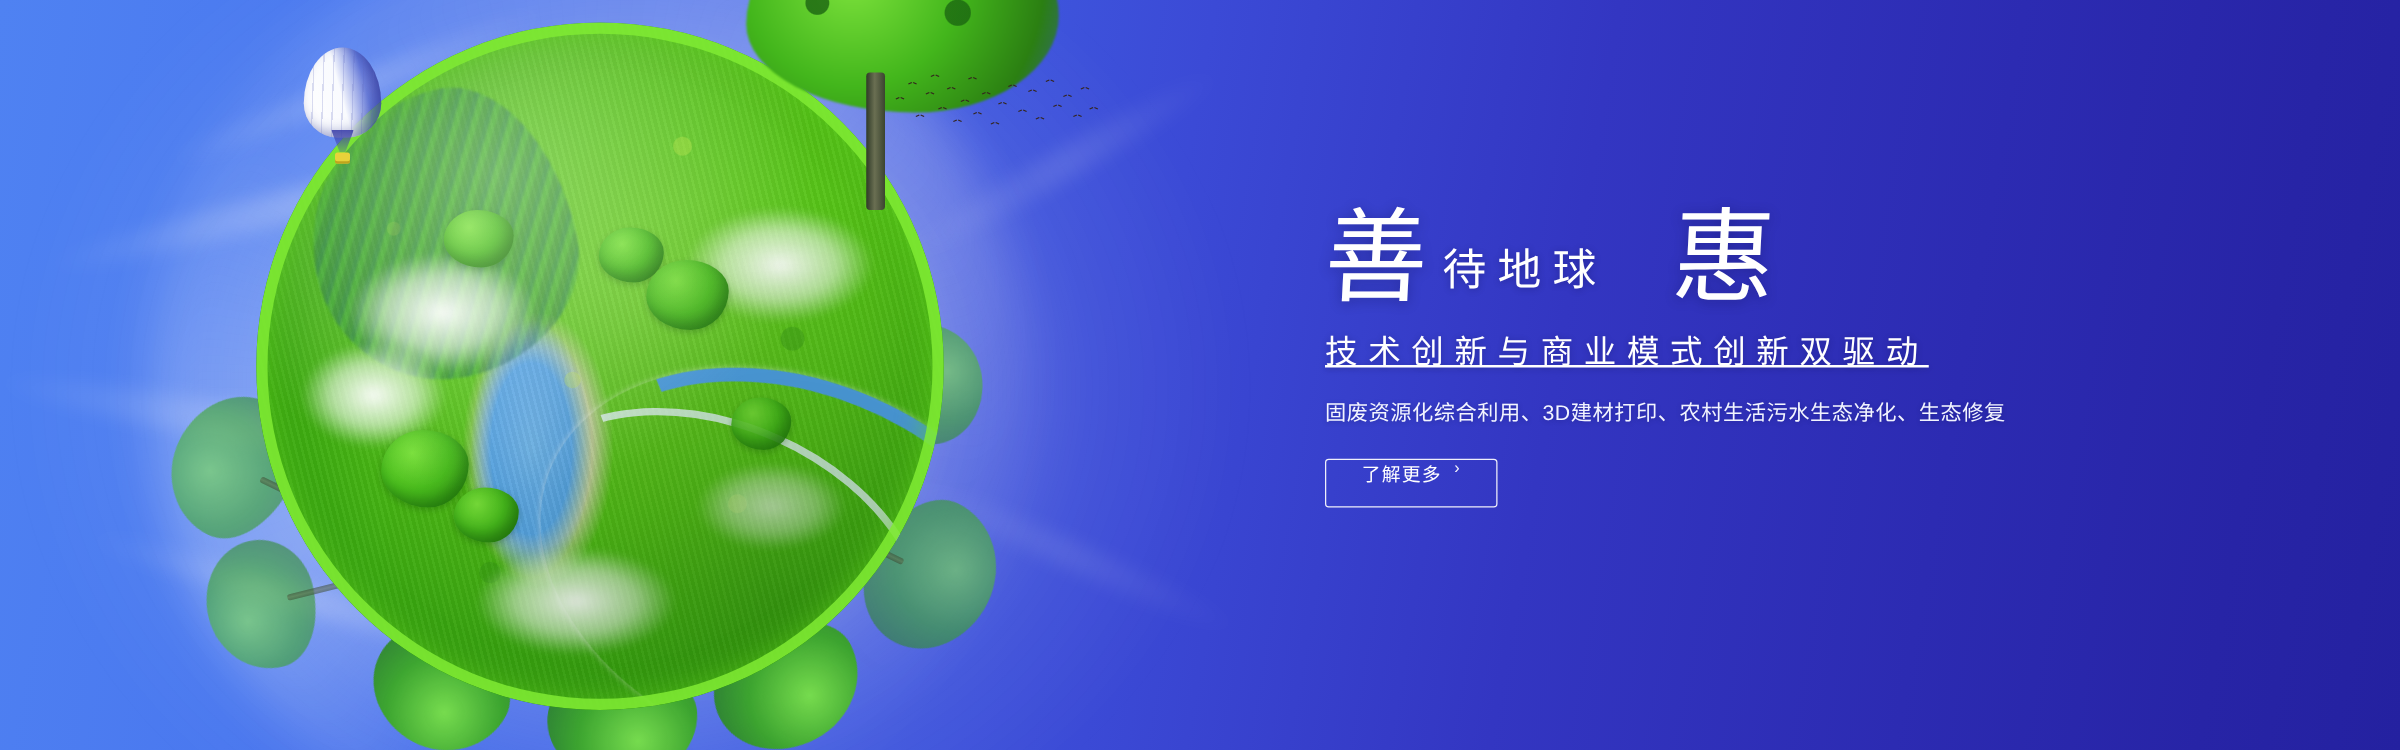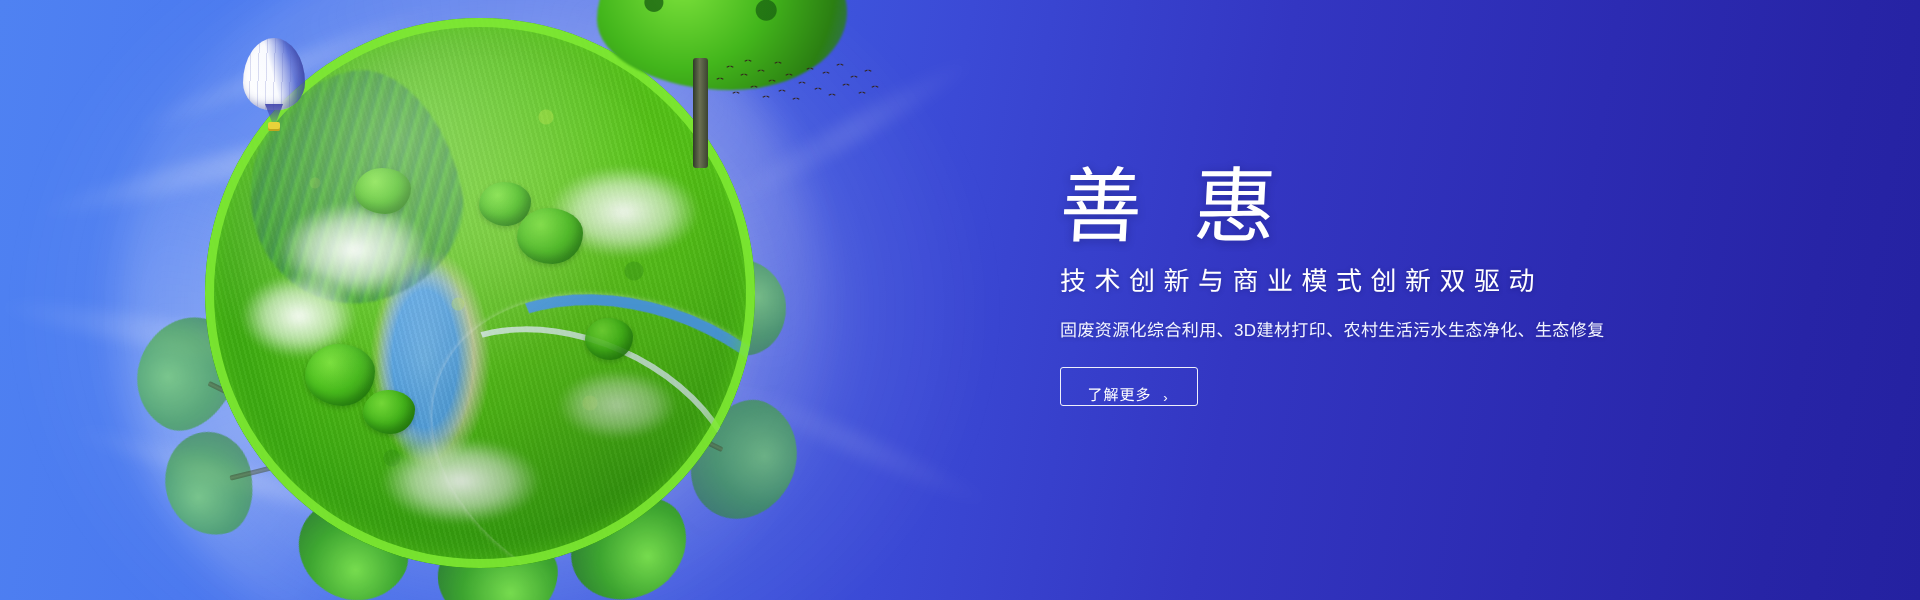--- a/index.html
+++ b/index.html
@@ -305,44 +305,45 @@
     top: -6px;
     text-shadow: 0 1px 6px rgba(10,10,60,0.30);
   }
   .subtitle {
     margin-top: 16px;
     font-size: 26px;
     letter-spacing: 8.5px;
     font-weight: 400;
     color: #ffffff;
     text-shadow: 0 1px 5px rgba(10,10,60,0.28);
+    text-decoration: underline;
   }
   .desc {
     margin-top: 19px;
     font-size: 17px;
     letter-spacing: 0.4px;
     color: #f2f4ff;
     text-shadow: 0 1px 4px rgba(10,10,60,0.26);
   }
   .cta {
     margin-top: 26px;
     display: inline-flex;
-    align-items: flex-end;
+    align-items: flex-start;
     justify-content: center;
     gap: 10px;
     width: 138px;
     height: 39px;
     border: 1px solid rgba(255,255,255,0.92);
     border-radius: 3px;
     background: transparent;
     color: #ffffff;
     font-size: 15px;
     letter-spacing: 1px;
     cursor: pointer;
-    font-family: Liberation Mono, monospace;
+    font-family: Liberation Sans, sans-serif;
     padding: 0;
   }
   .cta .chev {
     font-size: 13px;
     line-height: 1;
     opacity: .95;
     transform: translateY(-0.5px);
   }
 </style>
 </head>
@@ -455,20 +456,21 @@
     <i class="bird" style="left:148px; top:44px;"></i>
     <i class="bird" style="left:154px; top:22px;"></i>
     <i class="bird" style="left:161px; top:38px;"></i>
   </div>
 
   <div class="copy">
 
     <div class="headline">
       <span class="phrase">
         <span class="brush">善</span>
+        <span class="tail">待地球</span>
       </span>
       <span class="phrase">
         <span class="brush">惠</span>
       </span>
     </div>
 
     <div class="subtitle">技术创新与商业模式创新双驱动</div>
 
     <div class="desc">固废资源化综合利用、3D建材打印、农村生活污水生态净化、生态修复</div>
 

